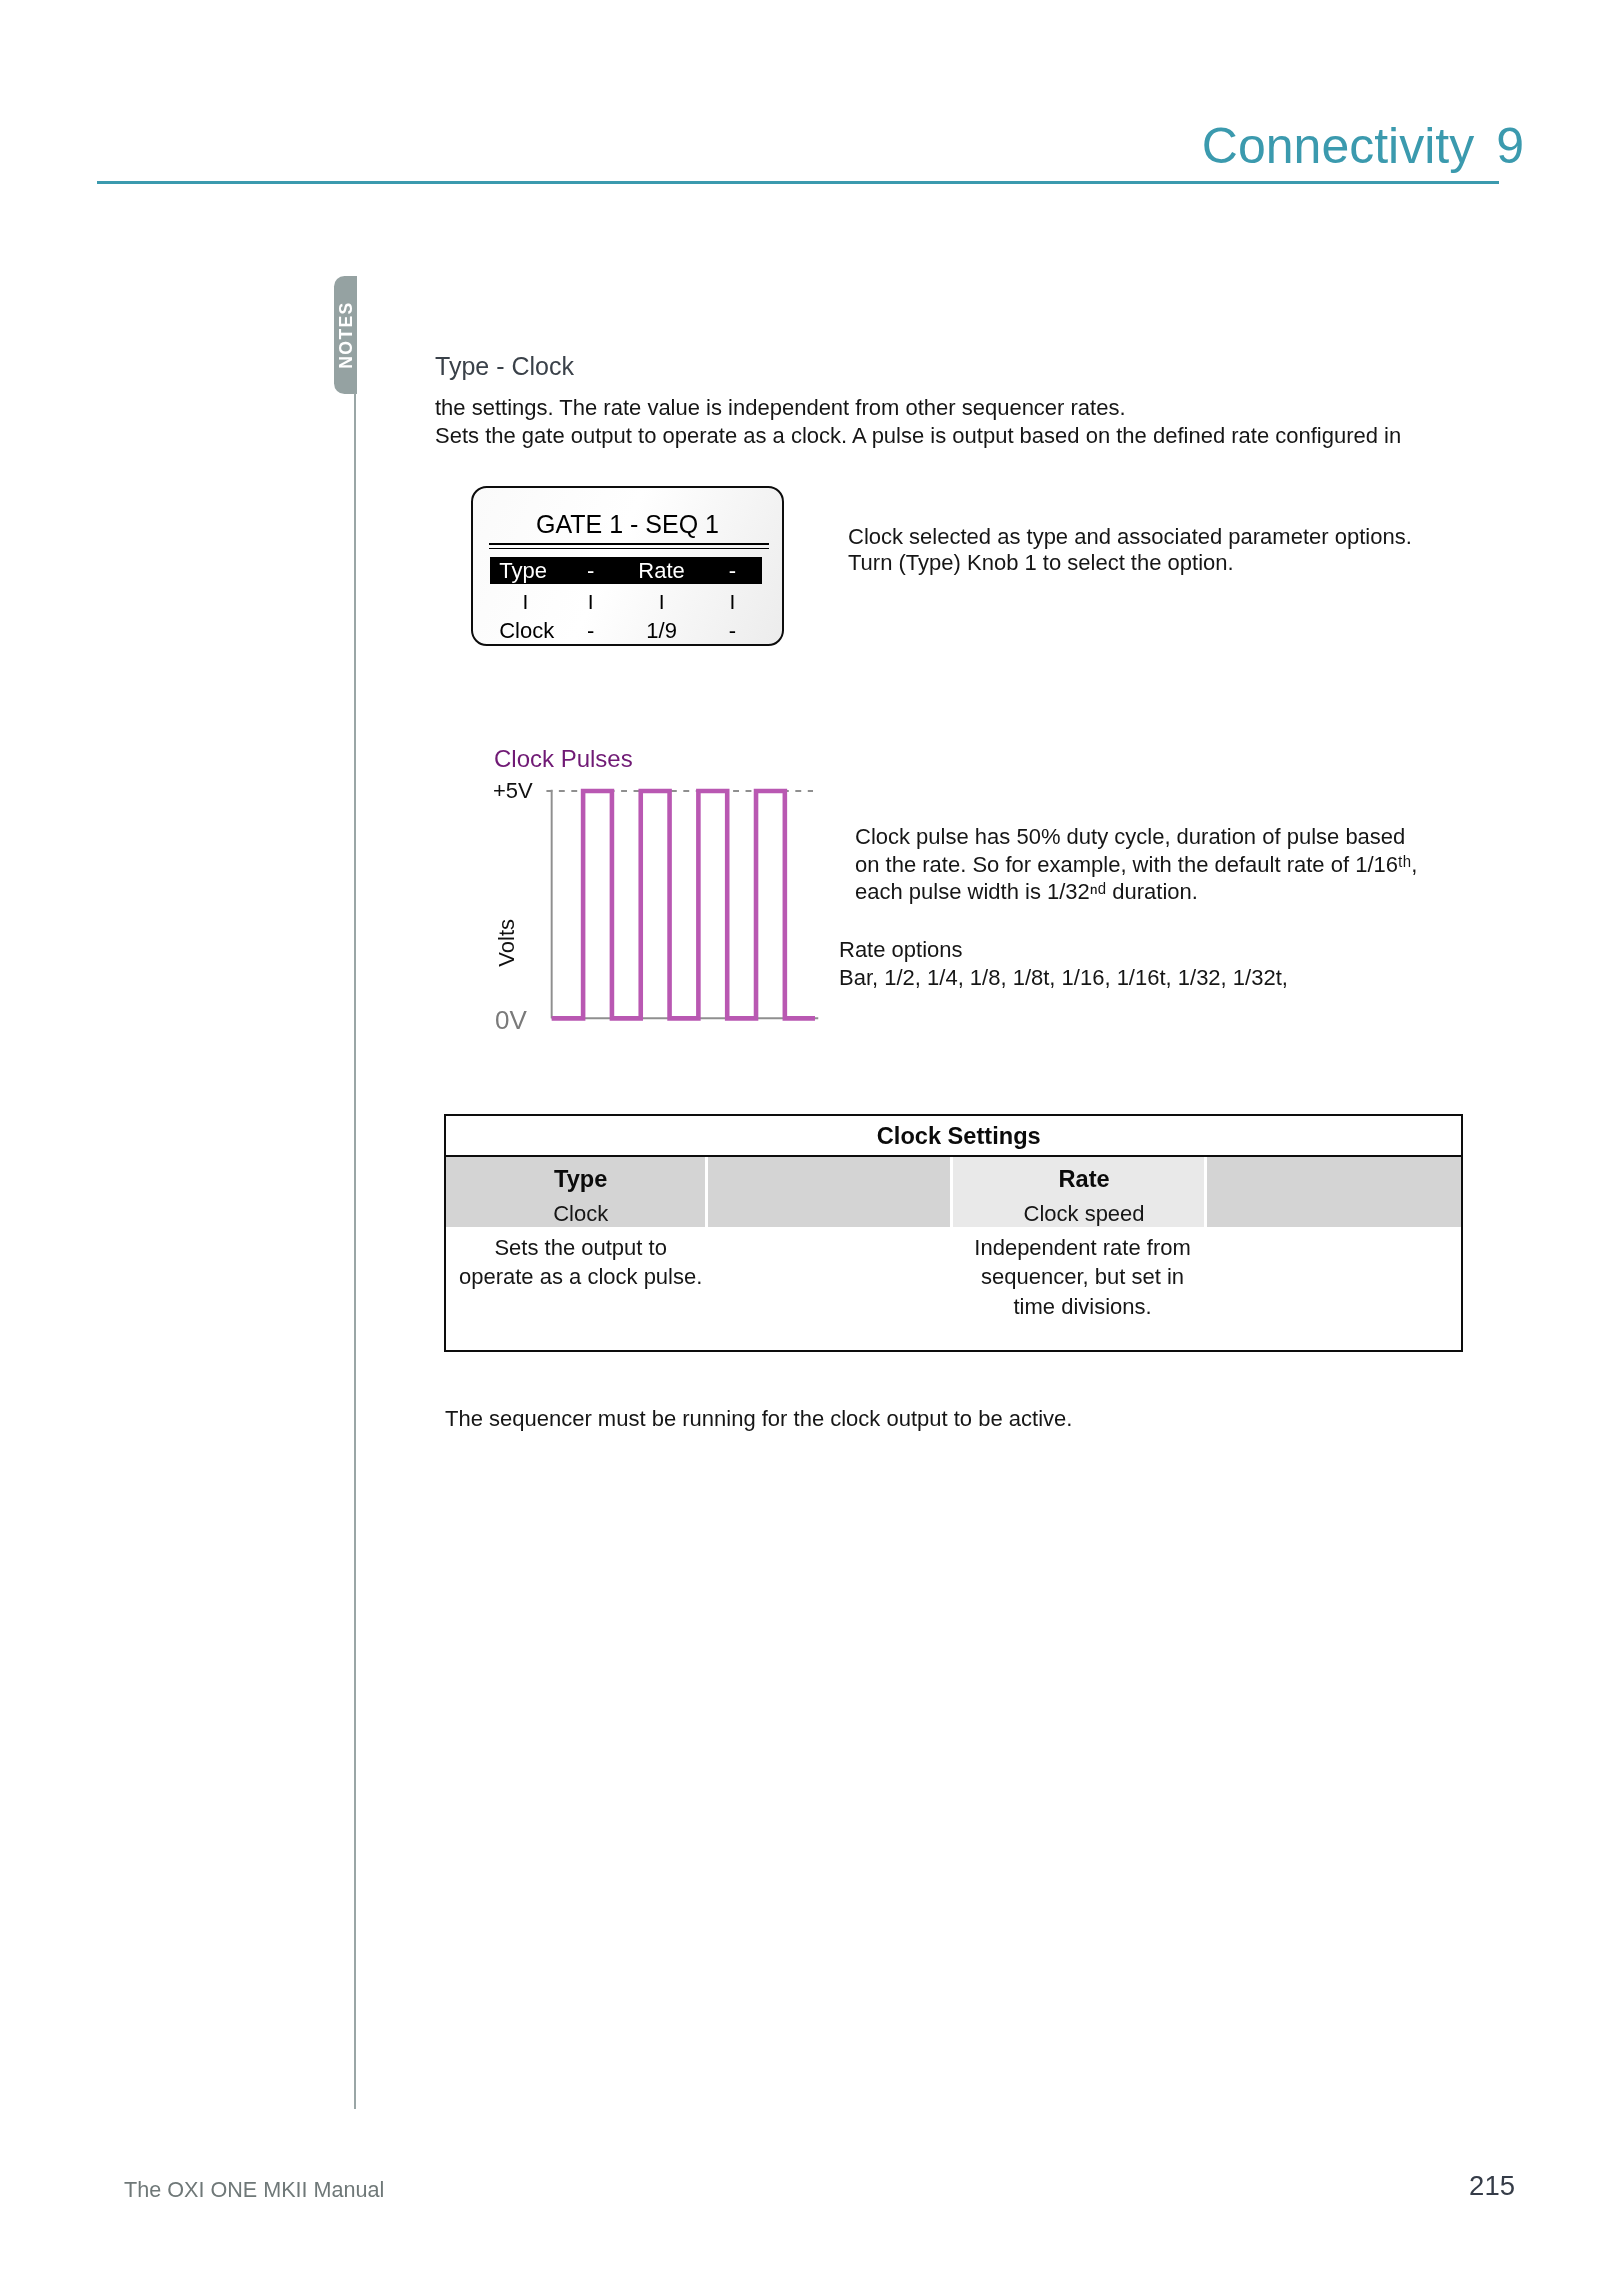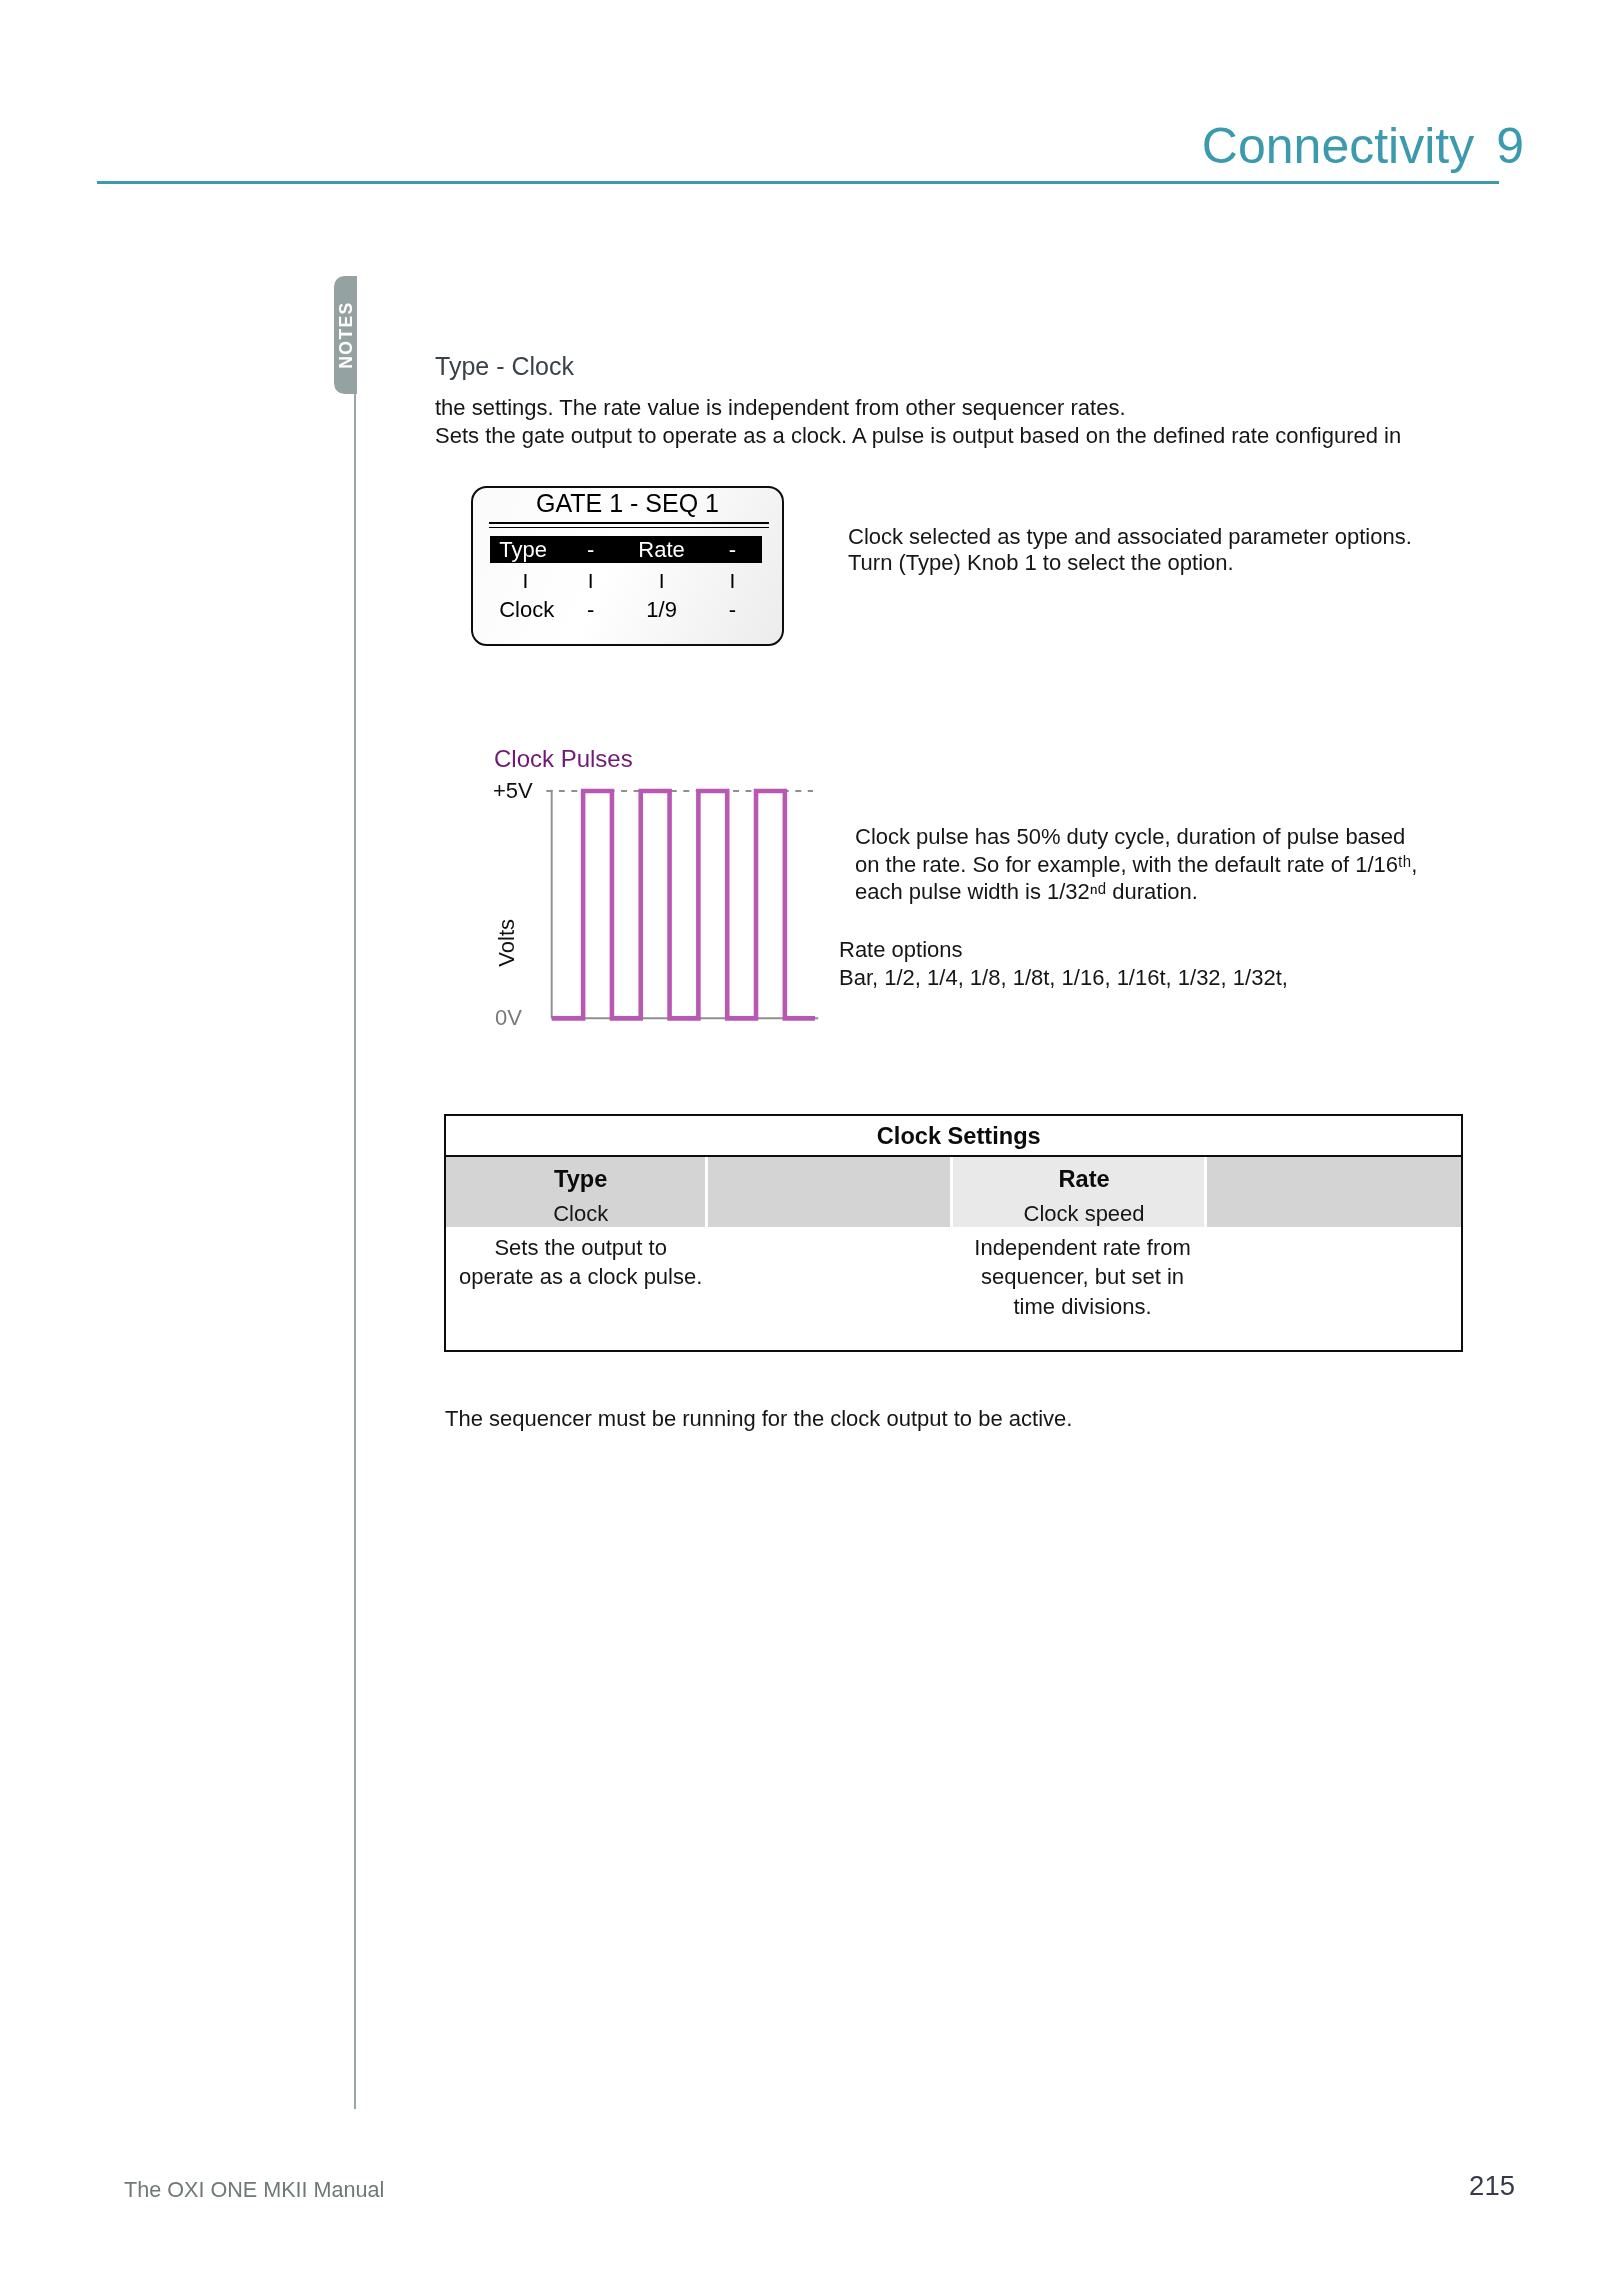--- a/index.html
+++ b/index.html
@@ -22,35 +22,35 @@
   #guide-line{left:354px; top:393px; width:2px; height:1716px; background:#9aa6a6;}
 
   
   #section-heading{left:435px; top:352px; font-size:25px; font-weight:normal; color:#3a4149;}
   #intro{left:435px; top:394px; font-size:22px; line-height:27.5px;}
 
   
   #display{left:471px; top:486px; width:313px; height:160px; box-sizing:border-box;
     border:2px solid #0d0d0d; border-radius:15.7px;
     background:linear-gradient(115deg,#fafafa 0%,#ffffff 45%,#ececec 100%);}
-  #display-title{margin-top:1px; text-align:center; font-size:25px; color:#000;}
+  #display-title{margin-top:22px; text-align:center; font-size:25px; color:#000;}
   #display-rule{height:3.3px; border-top:2px solid #000; border-bottom:1.3px solid #000; margin:3.9px 13px 0 15.7px;}
   .disp-row{display:grid; grid-template-columns:26% 22% 30% 22%; align-items:center; color:#000;}
   .disp-row span{text-align:center;}
   .disp-row span.c1{text-align:left; padding-left:9.2px;}
   .disp-row.black{background:#000; color:#fff; margin:7.9px 19.6px 0 17px; height:27px; font-size:22px;}
   .disp-row.ticks{margin:3.9px 19.6px 0 17px; height:29px; font-size:21px;}
   .disp-row.vals{margin:0 19.6px 0 17px; height:29px; font-size:22px;}
 
   #display-caption{left:848px; top:524px; font-size:22px; line-height:25.5px;}
 
   
   #pulse-title{left:494px; top:745px; font-size:24px; color:#701a75;}
   #plus5-label{left:493px; top:778px; font-size:22px; color:#111;}
-  #zero-label{left:495px; top:1005px; font-size:22px; color:#7a7a7a;}
+  #zero-label{left:495px; top:1005px; font-size:26px; color:#7a7a7a;}
   #volts-label{left:453px; top:931px; width:105px; height:23.6px; text-align:center;
     transform:rotate(-90deg); font-size:22px; color:#111;}
   #pulse-svg{left:471px; top:776px;}
 
   #pulse-desc{left:839px; top:823px; font-size:22px; line-height:27.5px;margin-left:16px;}
   #rate-heading{left:839px; top:937px; font-size:22px;}
   #rate-list{left:839px; top:965px; font-size:22px;}
 
   
   #settings-table{left:444px; top:1114px; width:1019px; box-sizing:border-box; border:2px solid #0d0d0d; background:#fff;text-align:center;}

